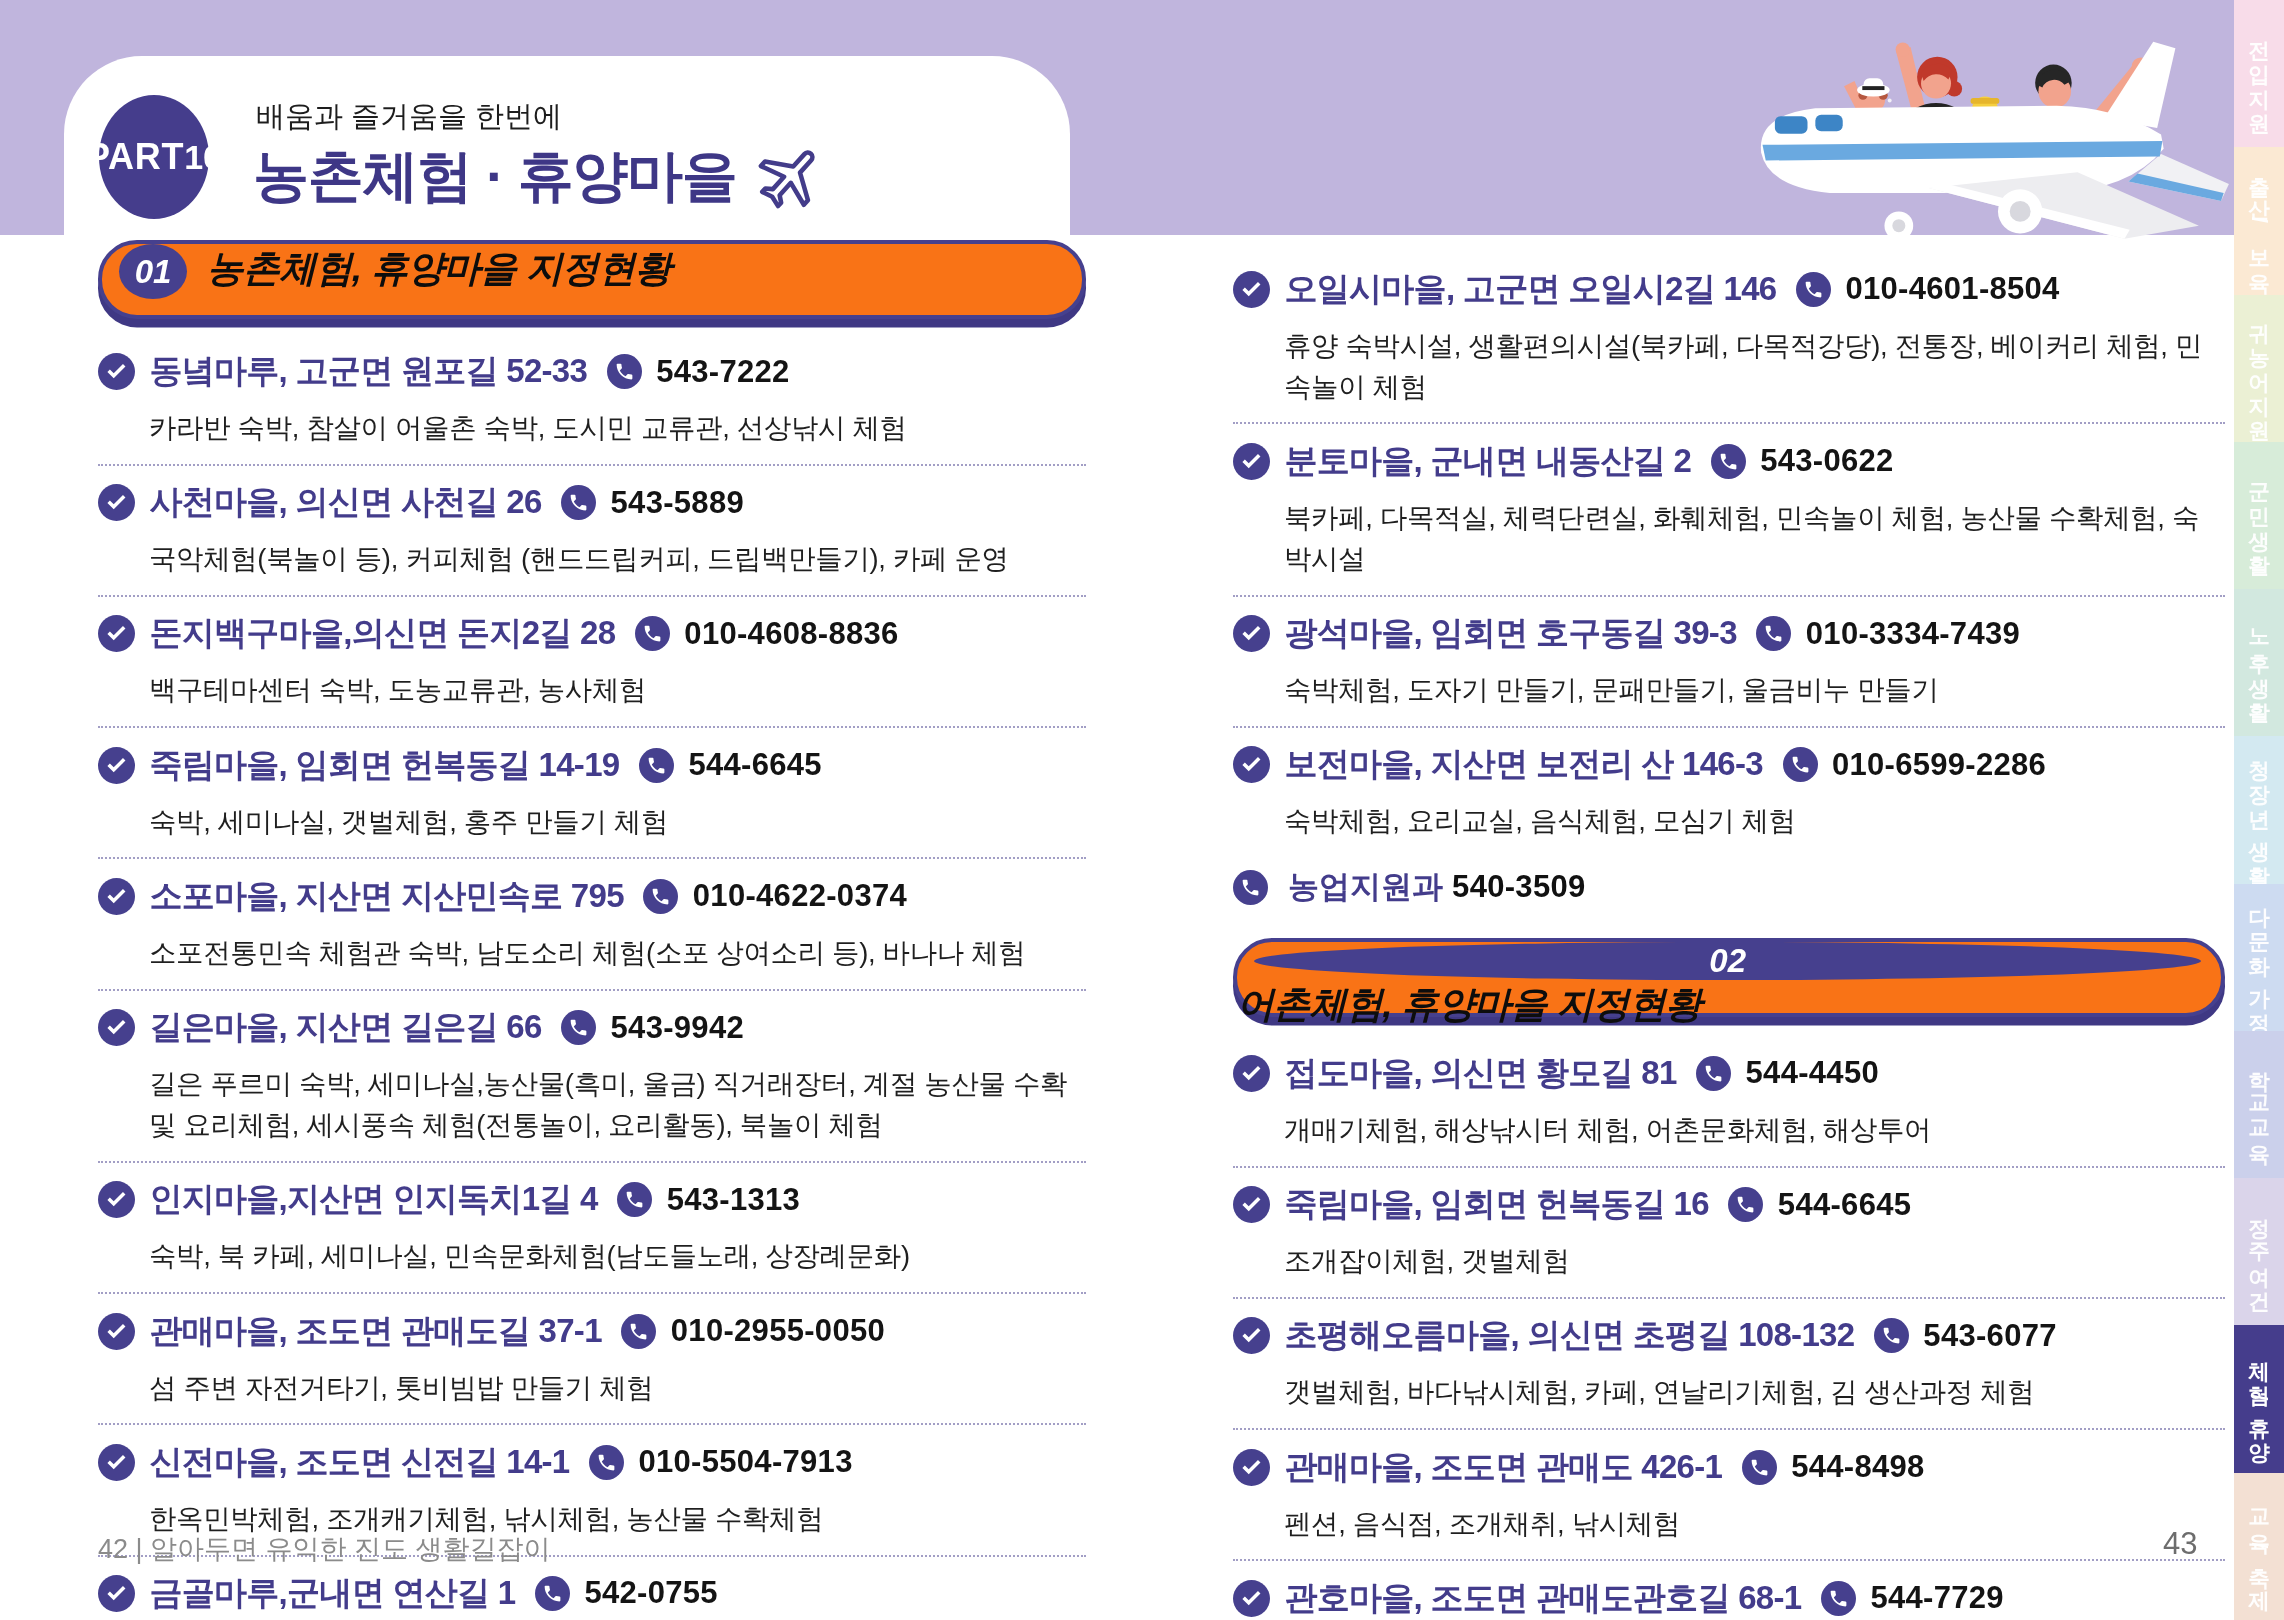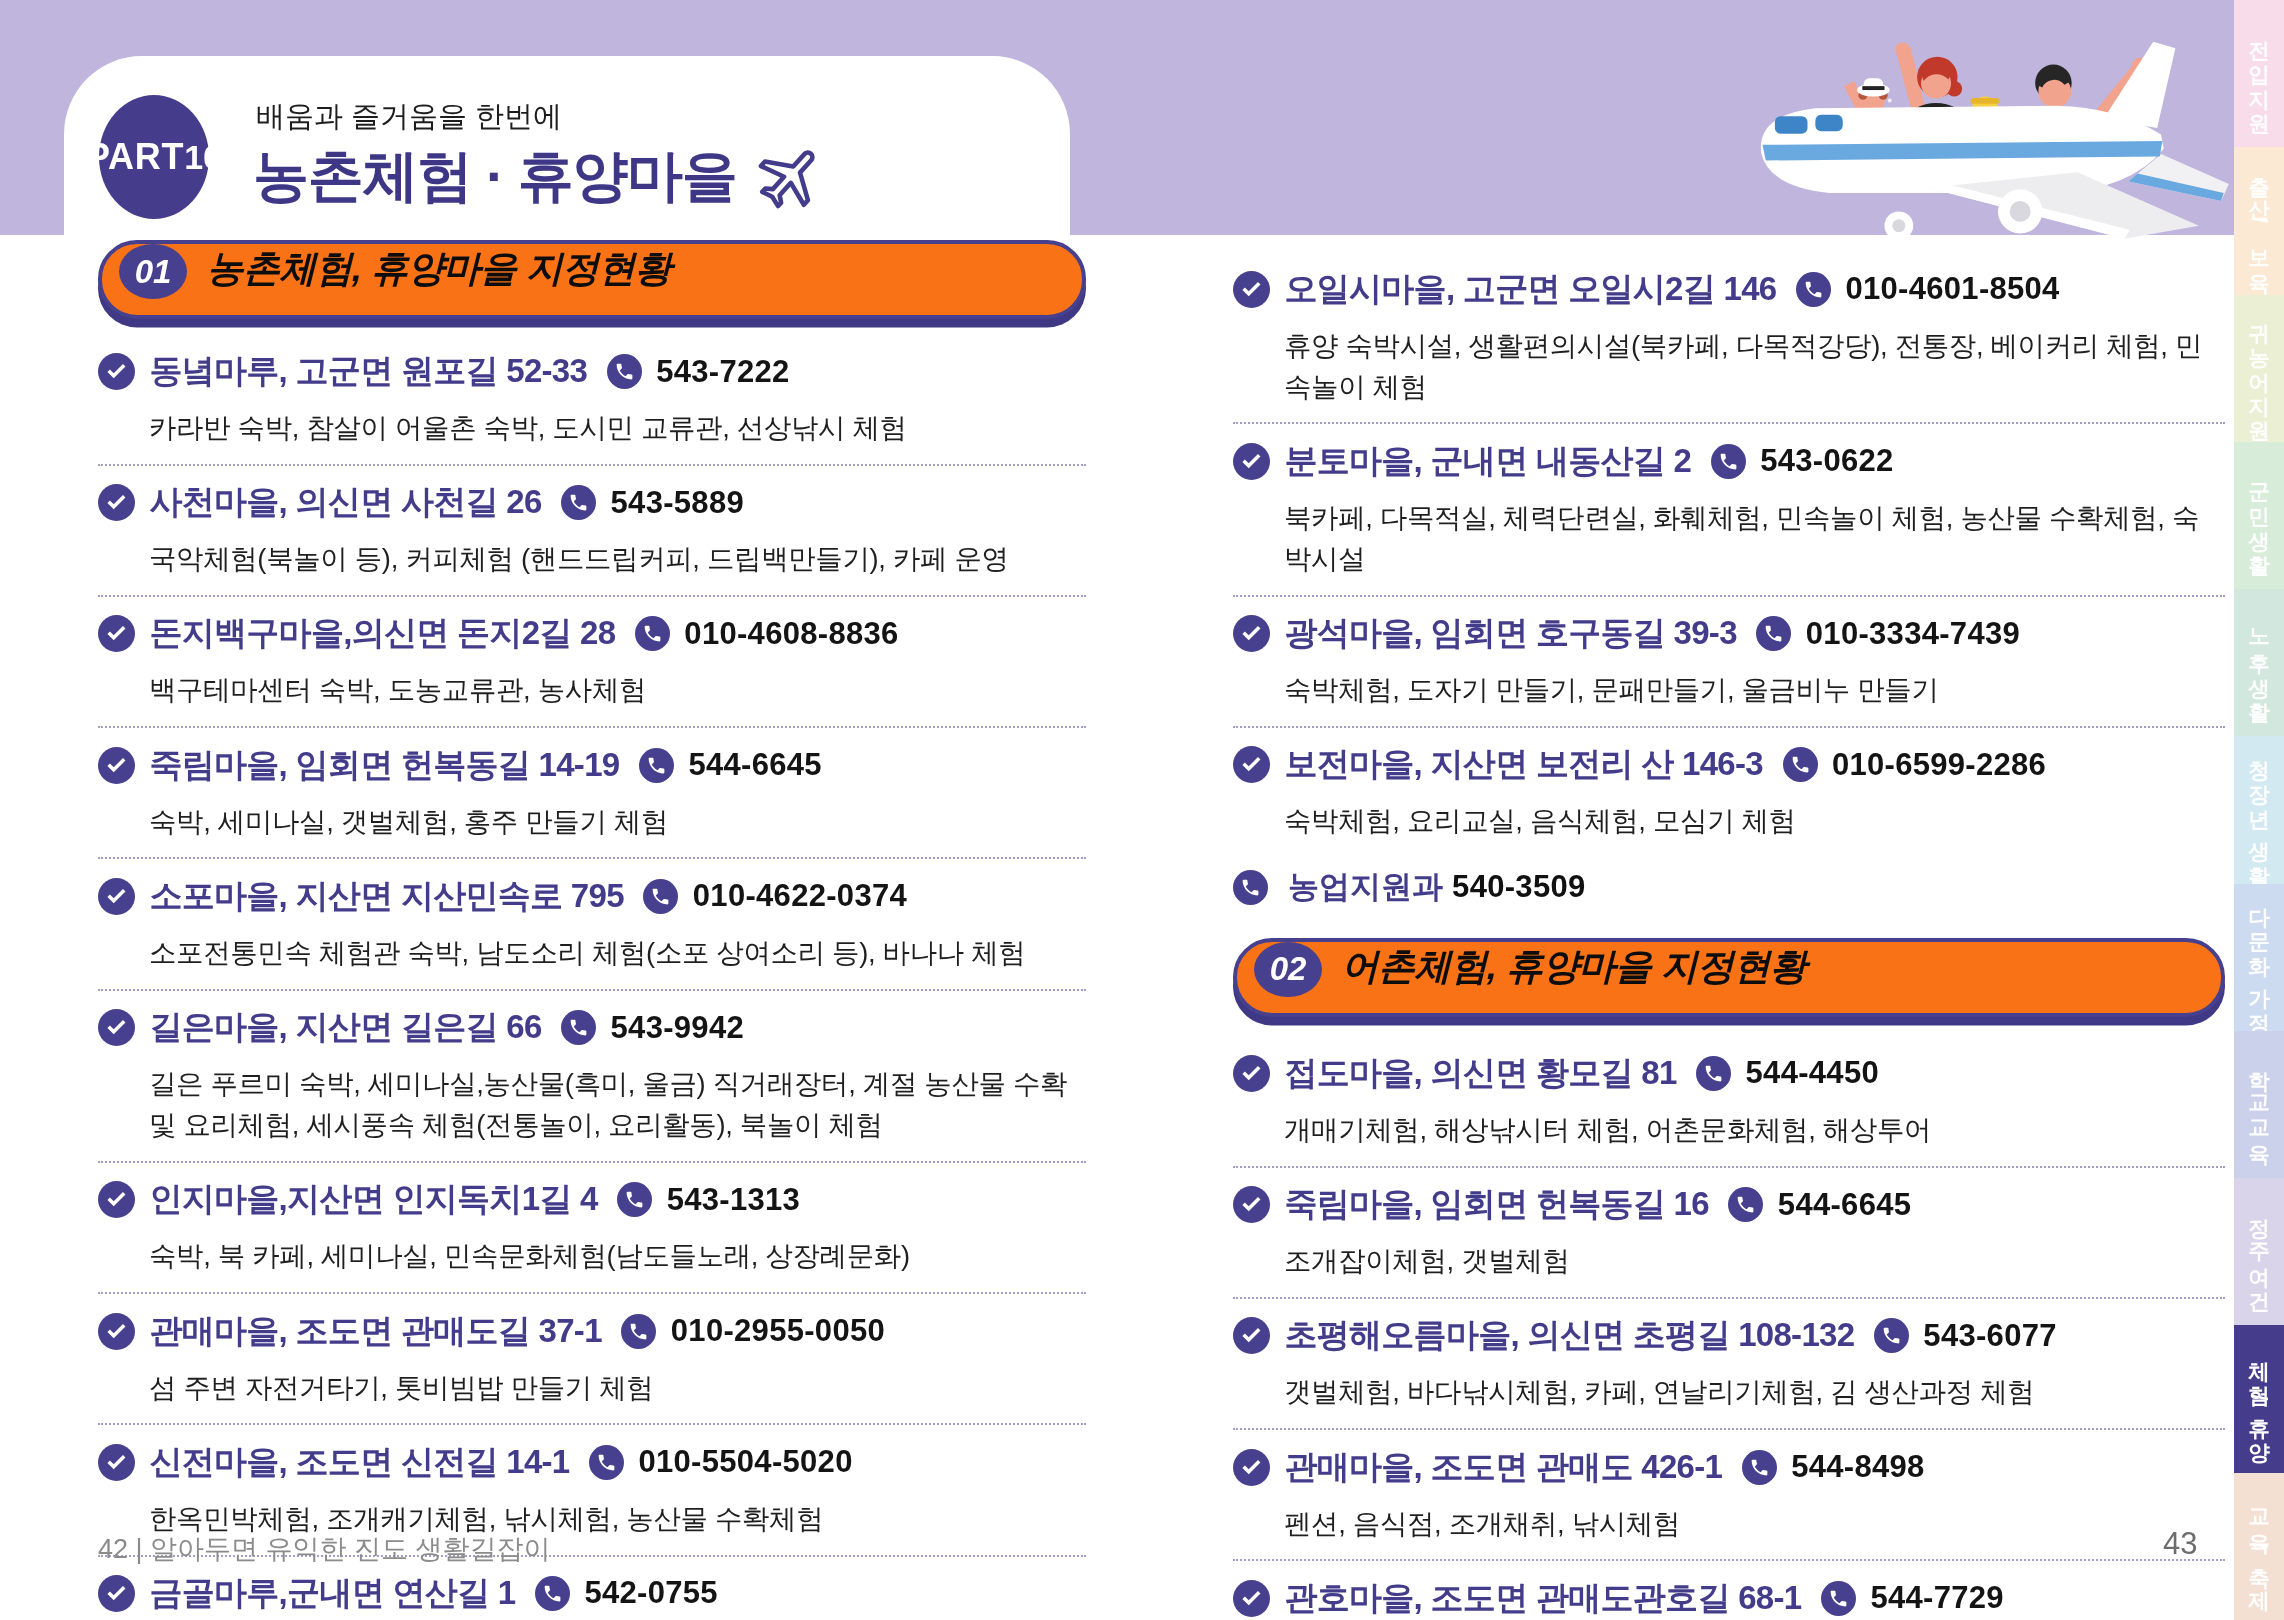--- a/index.html
+++ b/index.html
@@ -40,21 +40,21 @@
   .icon-chk{width:37px;height:37px;flex:0 0 auto;}
   .icon-ph{width:35px;height:35px;flex:0 0 auto;margin-left:19.6px;}
   .vname{font-size:33px;font-weight:700;color:#433c8b;margin-left:14.4px;letter-spacing:-0.7px;white-space:nowrap;}
   .vphone{font-size:31px;font-weight:600;color:#141414;margin-left:14.4px;letter-spacing:0.3px;white-space:nowrap;}
   .desc{font-size:27.4px;color:#1f1f1f;line-height:1.5;margin-top:13px;padding-left:51px;letter-spacing:-0.3px;}
   .divider{border-top:2.6px dotted rgba(69,61,140,.5);margin:3.9px 0;}
   
   .contact{display:flex;align-items:center;padding:13px 0 7.8px;}
   .contact .dept{font-size:31px;font-weight:700;color:#433c8b;margin-left:20px;}
   .contact .cnum{font-size:31px;font-weight:700;color:#111;margin-left:9.1px;letter-spacing:0.3px;}
-  .pill-2{margin-top:22px;margin-bottom:3.9px;}
+  .pill-2{margin-top:22px;margin-bottom:3.9px;flex-direction:column;}
   
   .footer-left{position:absolute;left:98px;top:1531px;font-size:27px;color:#8b8b8b;}
   .footer-right{position:absolute;left:2163px;top:1526px;font-size:31px;color:#6d6d6d;font-weight:300;}
   
   .tabrail{position:absolute;right:0;top:0;width:50px;height:1620px;display:flex;flex-direction:column;}
   .tab{flex:1 1 0;display:flex;align-items:center;justify-content:center;}
   .tab span{writing-mode:vertical-rl;font-size:21.6px;font-weight:700;color:rgba(255,255,255,.95);
         letter-spacing:2.6px;white-space:nowrap;}
   .tab.active span{color:#ffffff;}
   
@@ -275,21 +275,21 @@
 
     <div class="entry">
       <div class="entry-head">
         <svg class="icon-chk" viewBox="0 0 56 56" width="37" height="37">
             <use href="#i-check"></use>
           </svg>
         <span class="vname">신전마을, 조도면 신전길 14-1</span>
         <svg class="icon-ph" viewBox="0 0 54 54" width="35" height="35">
             <use href="#i-phone"></use>
           </svg>
-        <span class="vphone">010-5504-5020</span>
+        <span class="vphone">010-5504-7913</span>
       </div>
       <div class="desc">한옥민박체험, 조개캐기체험, 낚시체험, 농산물 수확체험</div>
     </div>
     <div class="divider"></div>
 
     <div class="entry">
       <div class="entry-head">
         <svg class="icon-chk" viewBox="0 0 56 56" width="37" height="37">
             <use href="#i-check"></use>
           </svg>

